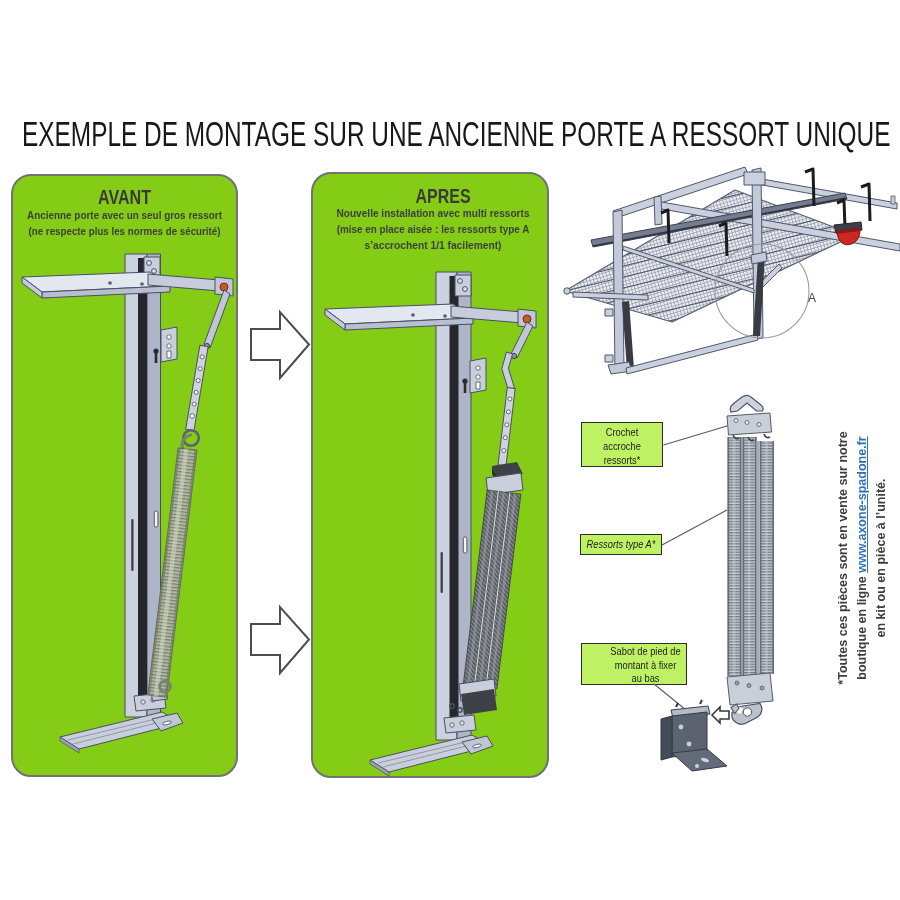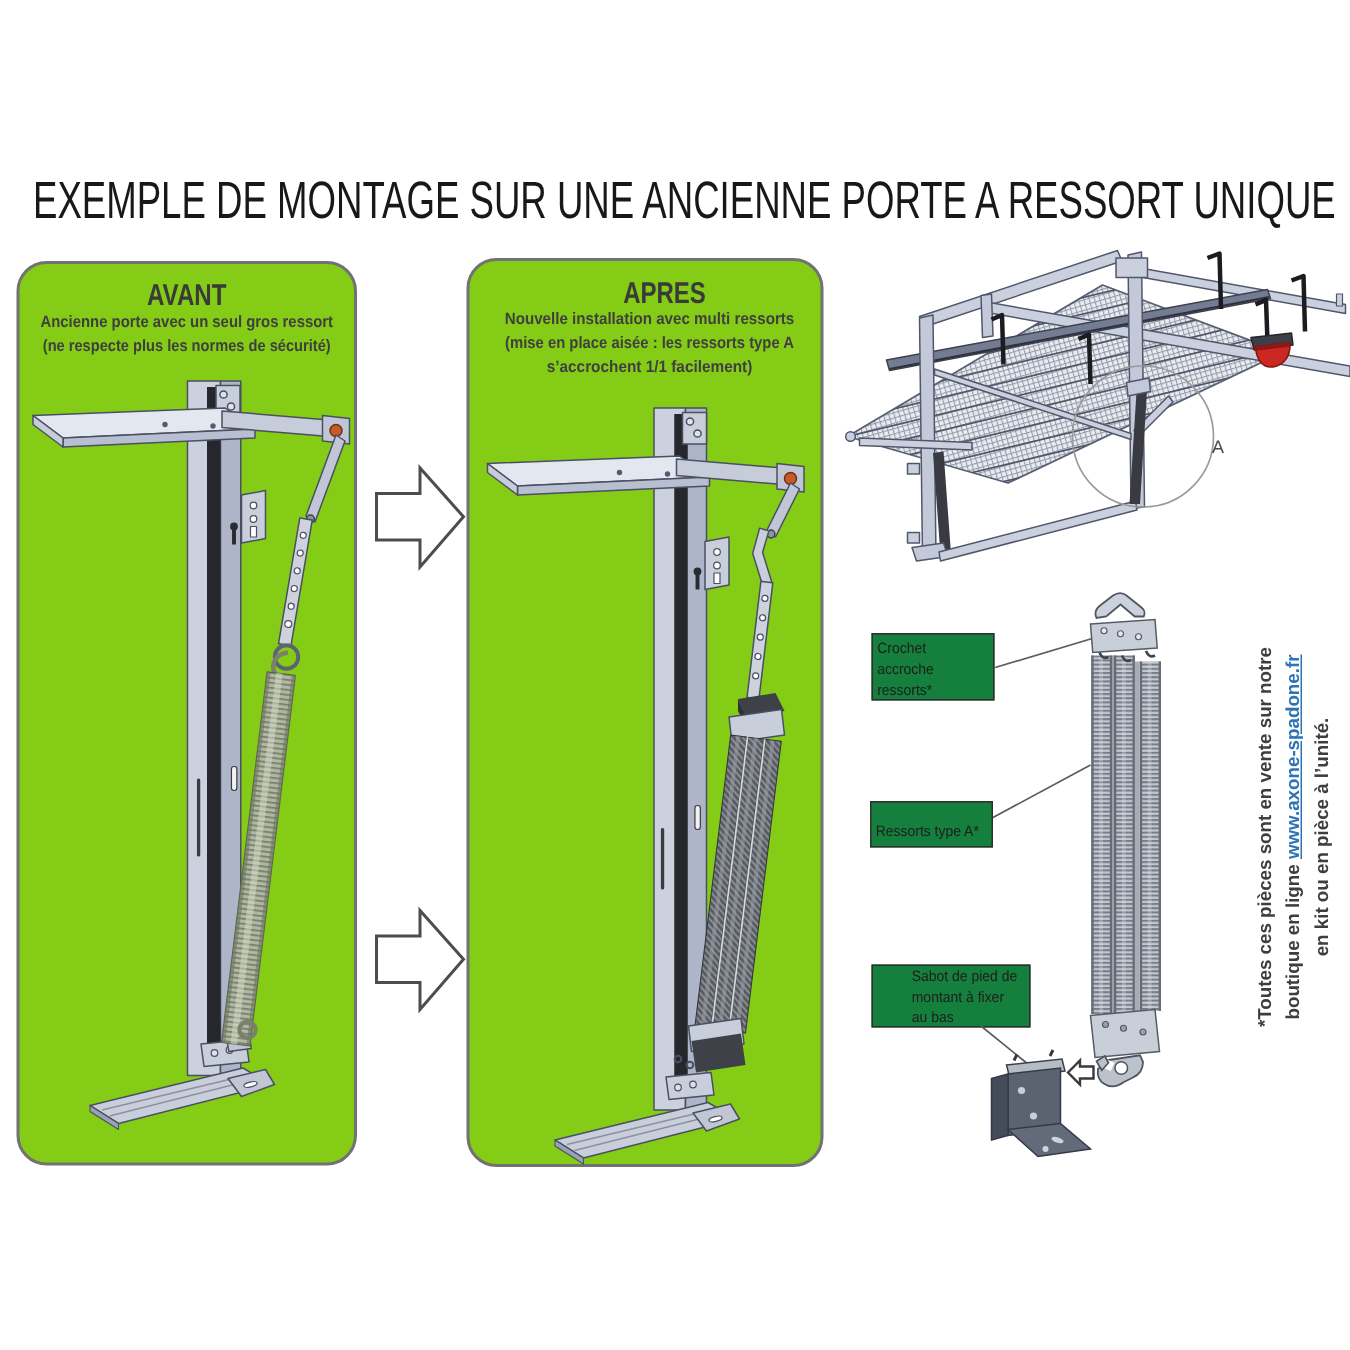--- a/index.html
+++ b/index.html
@@ -6,21 +6,21 @@
     font-family:"Liberation Sans",sans-serif;overflow:hidden;}
   .abs{position:absolute;}
   #title{left:22px;top:116px;font-size:35px;line-height:35px;color:#181818;white-space:nowrap;
     transform-origin:left top;transform:scaleX(0.697);}
   .panel{border:2px solid #727272;border-radius:20px;background:#84cc16;}
   #pan1{left:10.5px;top:174px;width:223px;height:599px;}
   #pan2{left:311px;top:172px;width:221px;height:602px;padding-left:13px;}
   .ptitle{width:100%;text-align:center;font-weight:bold;font-size:20px;line-height:20px;color:#3a3a3a;}
   .pline{width:100%;text-align:center;font-weight:bold;font-size:11px;line-height:15.8px;
     color:#3f3f3f;white-space:nowrap;}
-  .lbox{border:1.4px solid #2e2e2e;background:#15803d;color:#1d1d1d;
+  .lbox{border:1.4px solid #2e2e2e;background:#bef264;text-align:center;color:#1d1d1d;
     font-size:10px;line-height:14.4px;}
   .lbox .in{transform:scaleX(0.93);transform-origin:center;}
   #vtext{left:735px;top:529px;width:256px;height:58px;text-align:center;
     font-weight:bold;font-size:12.5px;line-height:19px;color:#3e3e3e;
     transform:rotate(-90deg);transform-origin:center;white-space:nowrap;}
   #vtext .lnk{color:#2e74b5;text-decoration:underline;}
 </style>
 </head>
 <body>
 <div id="title" class="abs">EXEMPLE DE MONTAGE SUR UNE ANCIENNE PORTE A RESSORT UNIQUE</div>
@@ -34,21 +34,21 @@
 <div id="pan2" class="abs panel">
   <div class="abs ptitle" style="top:12px;transform:scaleX(0.80);">APRES</div>
   <div class="abs pline" style="top:32.3px;left:3px;transform:scaleX(0.918);">Nouvelle installation avec multi ressorts</div>
   <div class="abs pline" style="top:47.9px;left:3px;transform:scaleX(0.899);">(mise en place aisée : les ressorts type A</div>
   <div class="abs pline" style="top:63.5px;left:3px;transform:scaleX(0.93);">s’accrochent 1/1 facilement)</div>
 </div>
 
 <div class="abs lbox" style="left:581px;top:422px;width:80px;height:40.8px;padding-top:2.6px;">
     <div class="in">Crochet<br>accroche<br>ressorts*</div>
   </div>
-<div class="abs lbox" style="left:580px;top:534px;width:80px;height:16.2px;padding-top:13px;">
+<div class="abs lbox" style="left:580px;top:534px;width:80px;height:16.2px;padding-top:3px;font-style:italic;">
     <div class="in">Ressorts type A*</div>
   </div>
 <div class="abs lbox" style="left:581px;top:643px;width:81px;height:39.2px;padding-top:1.2px;line-height:13.4px;padding-left:23px;">
     <div class="in">Sabot de pied de<br>montant à fixer<br>au bas</div>
   </div>
 
 <div id="vtext" class="abs">*Toutes ces pièces sont en vente sur notre<br>boutique en ligne <span class="lnk">www.axone-spadone.fr</span><br>en kit ou en pièce à l’unité.</div>
 
 <svg class="abs" style="left:0;top:0;" width="900" height="900" viewBox="0 0 900 900">
 <defs>

